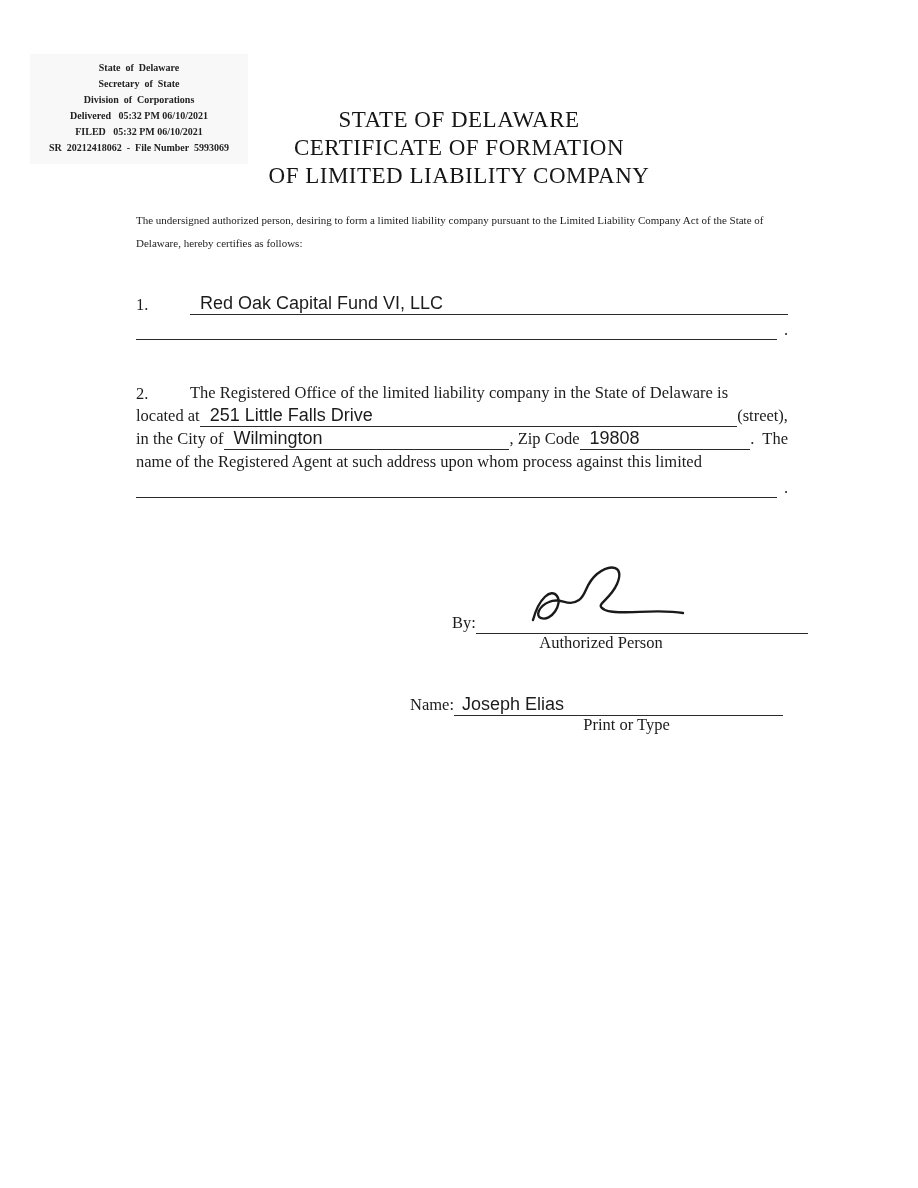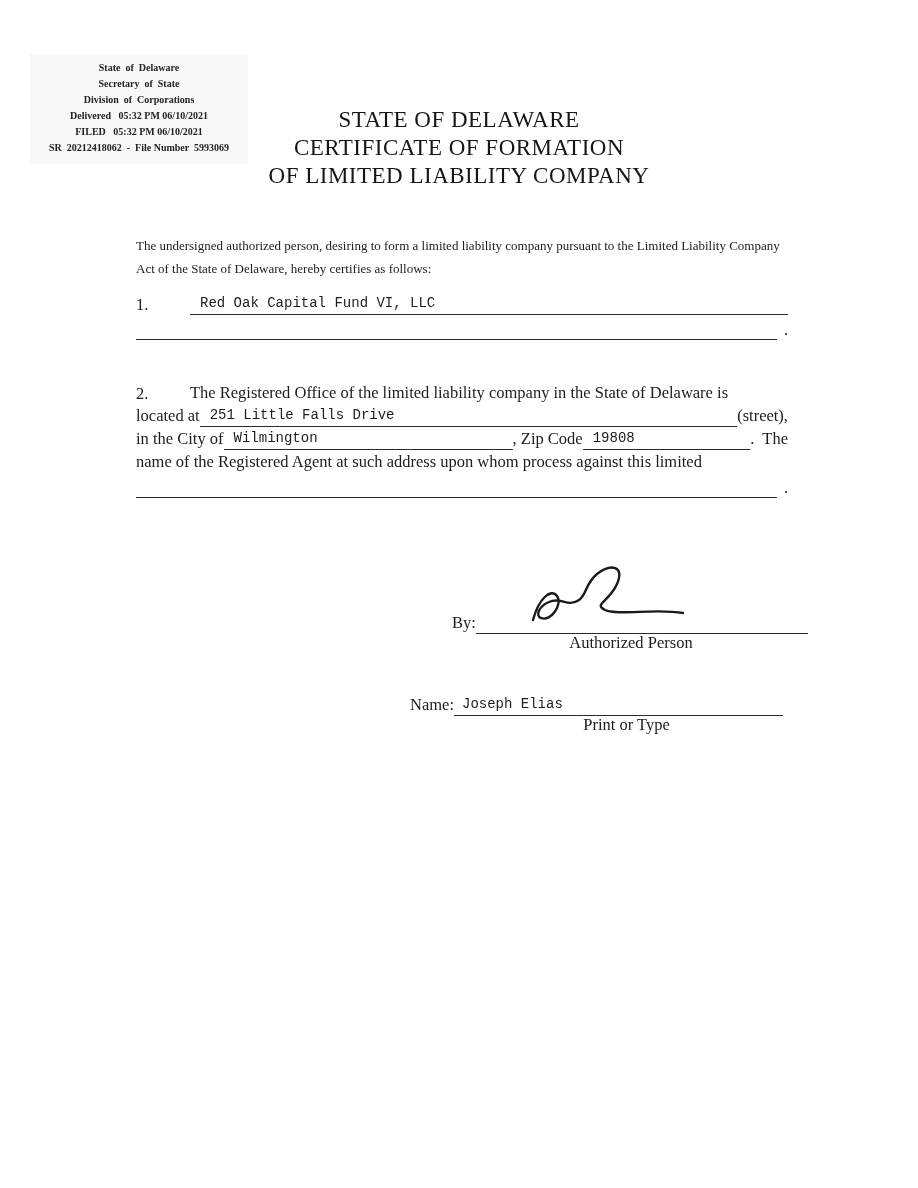--- a/index.html
+++ b/index.html
@@ -30,33 +30,33 @@
     position:absolute;left:0;top:106px;width:918px;
     text-align:center;
     font-size:23px;
     line-height:28px;
     letter-spacing:0.5px;
     color:#161616;
   }
 
   
   .intro{
-    position:absolute;left:136px;top:221px;width:650px;
-    font-size:13px;line-height:23px;
+    position:absolute;left:136px;top:198px;width:650px;
+    font-size:11px;line-height:23px;
   }
 
   .block{position:absolute;left:136px;width:652px;}
   .row{display:flex;align-items:flex-end;height:24px;font-size:16.5px;}
   .row .num{flex:0 0 54px;}
   .lbl{white-space:pre;flex:0 0 auto;padding-bottom:1px;}
   .fill{
     flex:1 1 auto;
     border-bottom:1.5px solid #2a2a2a;
-    font-family:Liberation Mono, monospace;
-    font-size:14px;
+    font-family:Liberation Sans, sans-serif;
+    font-size:18px;
     line-height:18px;
     padding:0 2px 2px 10px;
     white-space:nowrap;
     overflow:hidden;
     margin-top:44px;
   }
   .fill-city{flex-grow:1.7;}
   .fill-zip{flex-grow:1;}
   .cont{display:flex;align-items:flex-end;height:25px;}
   .cont .line{flex:1 1 auto;border-bottom:1.5px solid #2a2a2a;height:20px;}
@@ -67,21 +67,21 @@
   #item2 .row{height:23px;}
 
   
   .by-row{
     position:absolute;left:452px;top:608px;width:356px;
     display:flex;align-items:flex-end;height:26px;font-size:16.5px;
   }
   .by-row .sigline{flex:1 1 auto;border-bottom:1.5px solid #2a2a2a;height:20px;}
   .sig-svg{position:absolute;left:505px;top:558px;width:200px;height:80px;z-index:2;}
   .auth-label{
-    position:absolute;left:466px;top:633px;width:330px;
+    position:absolute;left:436px;top:633px;width:330px;
     text-align:center;font-size:16.5px;
   }
 
   .name-row{
     position:absolute;left:410px;top:692px;width:373px;
     display:flex;align-items:flex-end;height:24px;font-size:16.5px;
   }
   .name-row .fill{padding-left:8px;}
   .print-label{
     position:absolute;left:464px;top:715px;width:325px;

